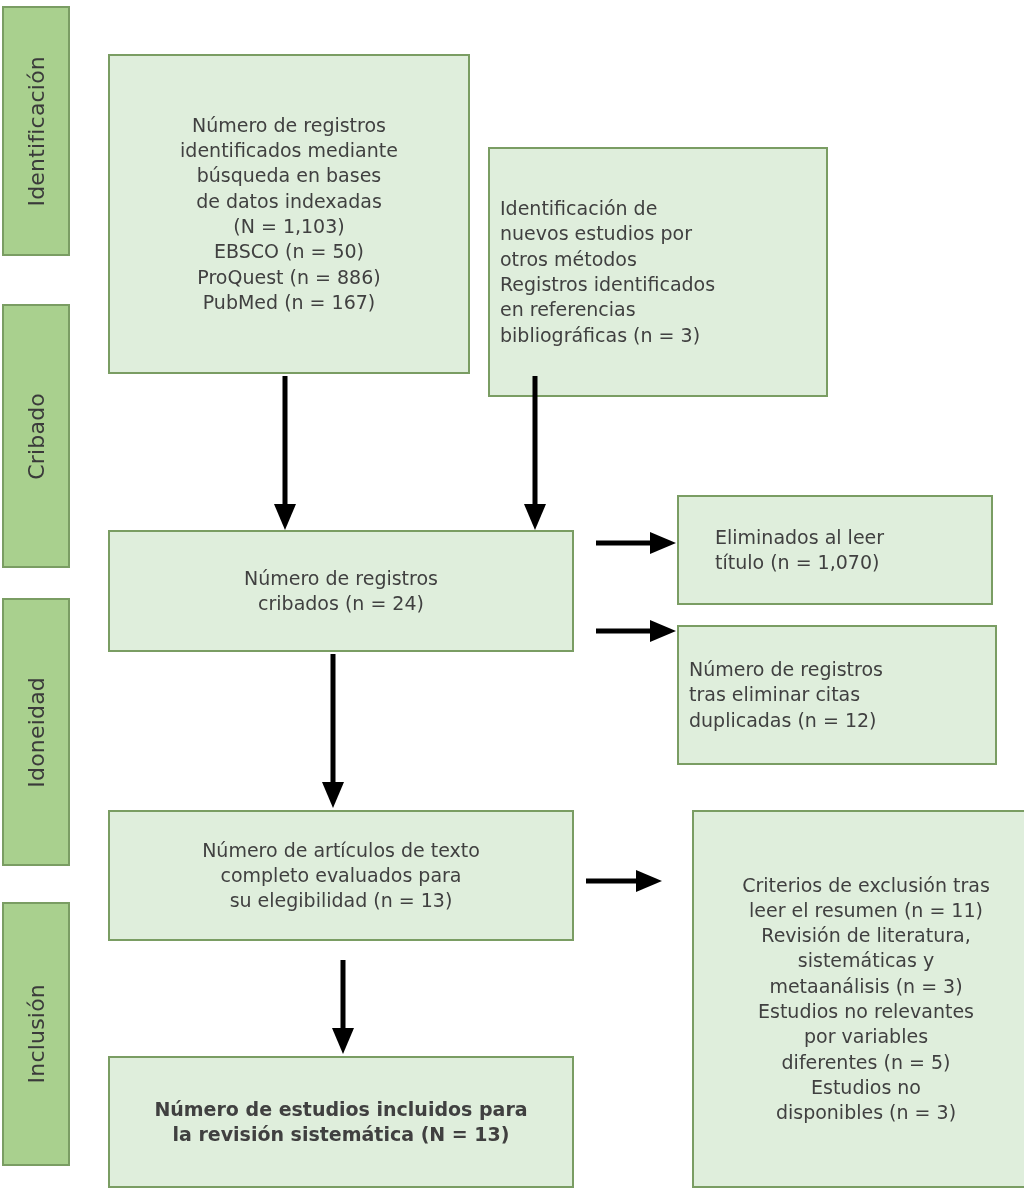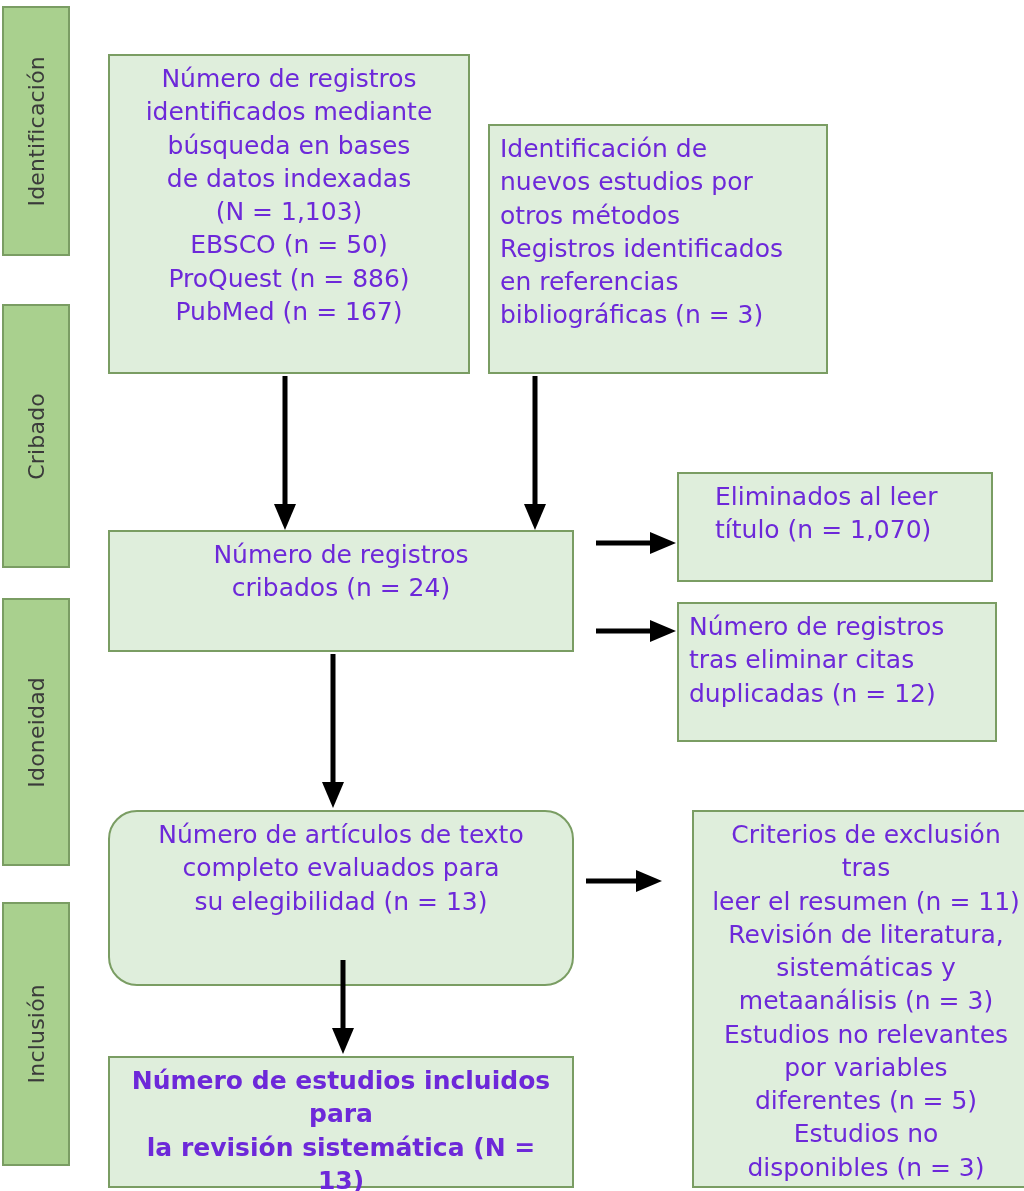--- a/index.html
+++ b/index.html
@@ -34,32 +34,34 @@
     color: #3a3a3a;
     letter-spacing: 0.2px;
     white-space: nowrap;
   }
   .box {
     position: absolute;
     background: #dfeedc;
     border: 2px solid #7a9d63;
     box-sizing: border-box;
     display: flex;
-    font-size: 25px;
+    align-items: center;
+    font-size: 19px;
     line-height: 1.33;
-    color: #6d28d9;
+    color: #404040;
     padding: 6px 10px;
   }
   .box.center {
     justify-content: center;
     text-align: center;
   }
   .box.left {
     justify-content: flex-start;
     text-align: left;
+    margin-top: 23px;
   }
   .box .txt {
     width: 100%;
     white-space: pre-line;
   }
   .arrow {
     position: absolute;
   }
   .arrow svg {
     display: block;
@@ -113,21 +115,21 @@
     <div class="txt">Eliminados al leer
 título (n = 1,070)</div>
   </div>
 
   <div class="box left" style="left:677px; top:602px; width:320px; height:140px;">
     <div class="txt">Número de registros
 tras eliminar citas
 duplicadas (n = 12)</div>
   </div>
 
-  <div class="box center" style="left:108px; top:810px; width:466px; height:176px;border-radius:29px;">
+  <div class="box center" style="left:108px; top:810px; width:466px; height:131px;">
     <div class="txt">Número de artículos de texto
 completo evaluados para
 su elegibilidad (n = 13)</div>
   </div>
 
   <div class="box center" style="left:662px; top:810px; width:348px; height:378px;margin-left:30px;">
     <div class="txt">Criterios de exclusión tras
 leer el resumen (n = 11)
 Revisión de literatura,
 sistemáticas y

